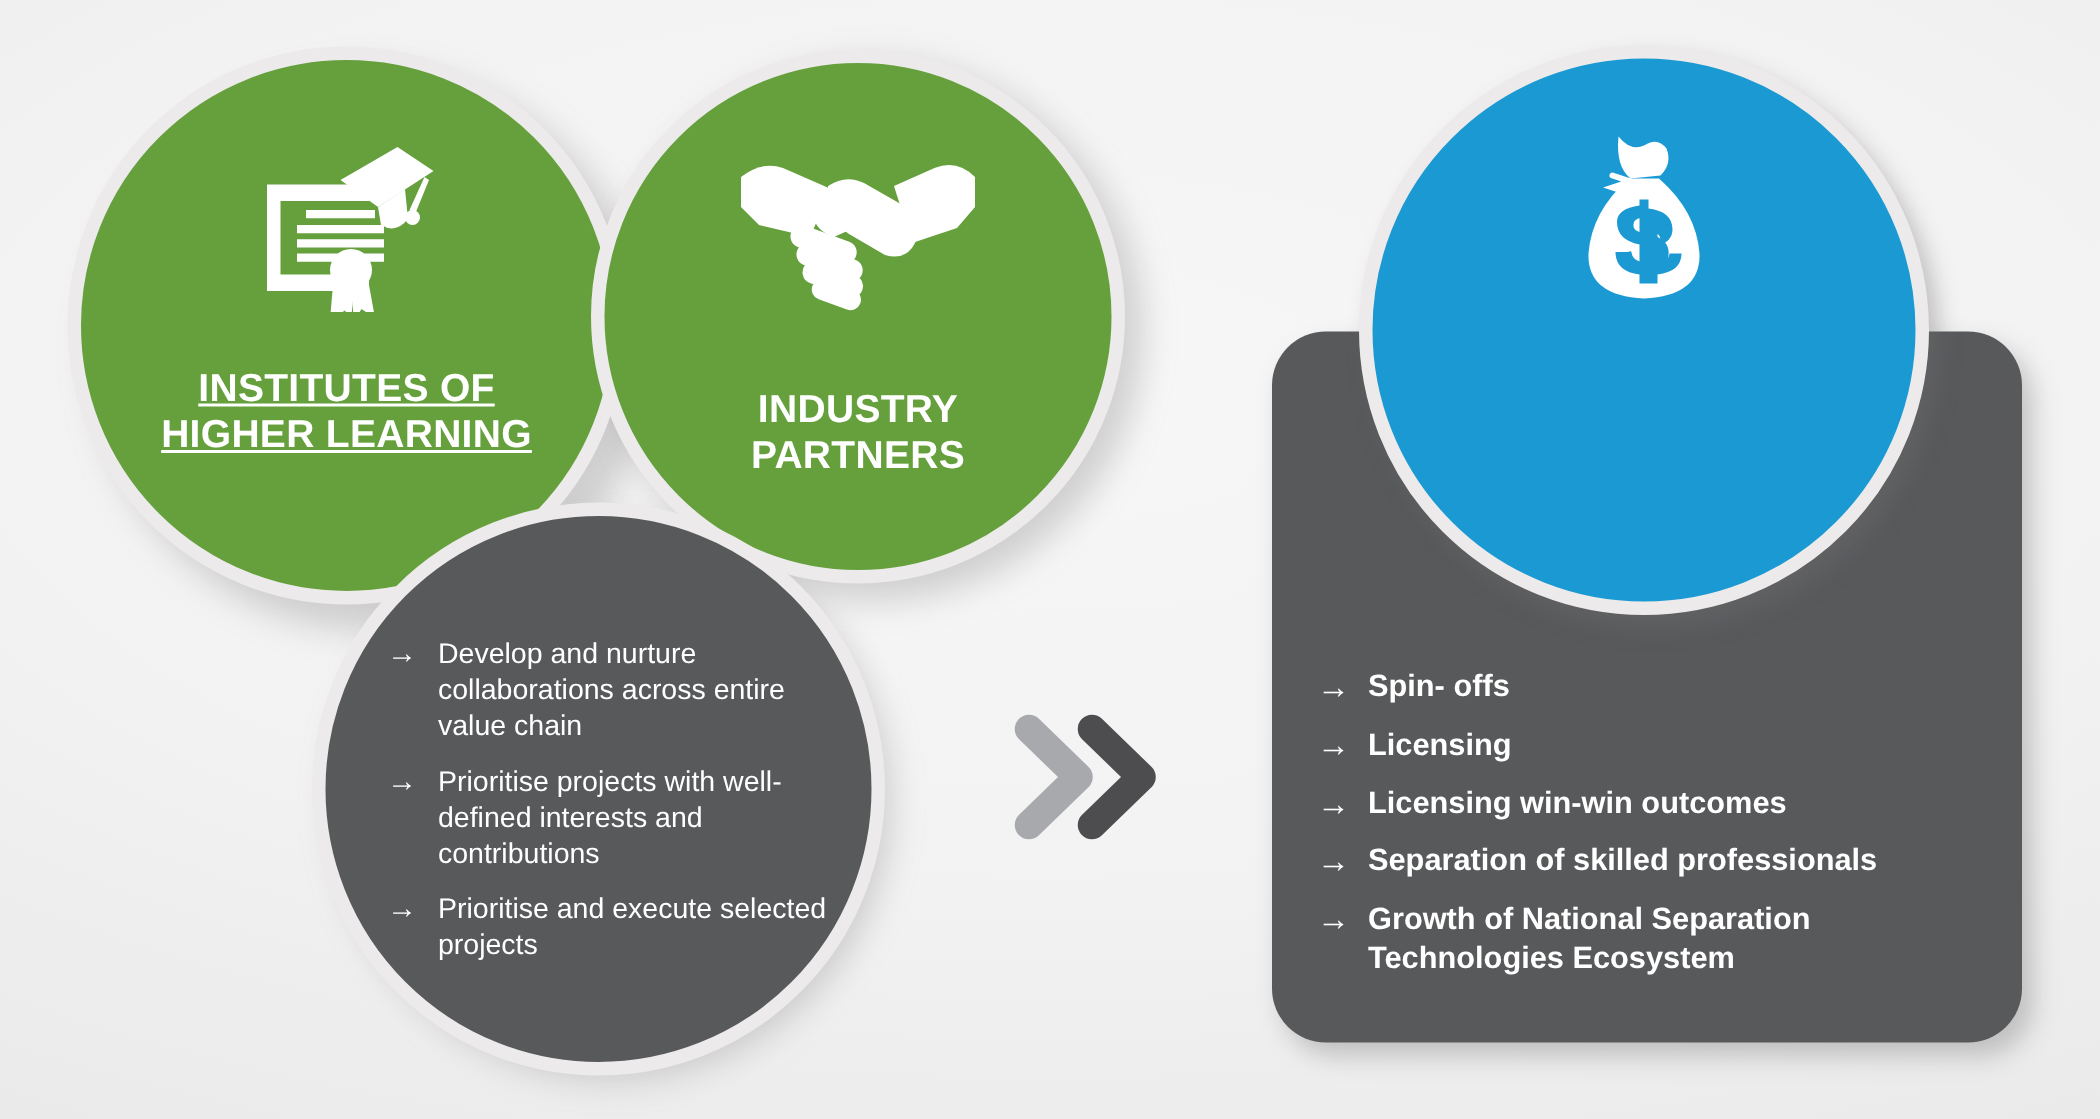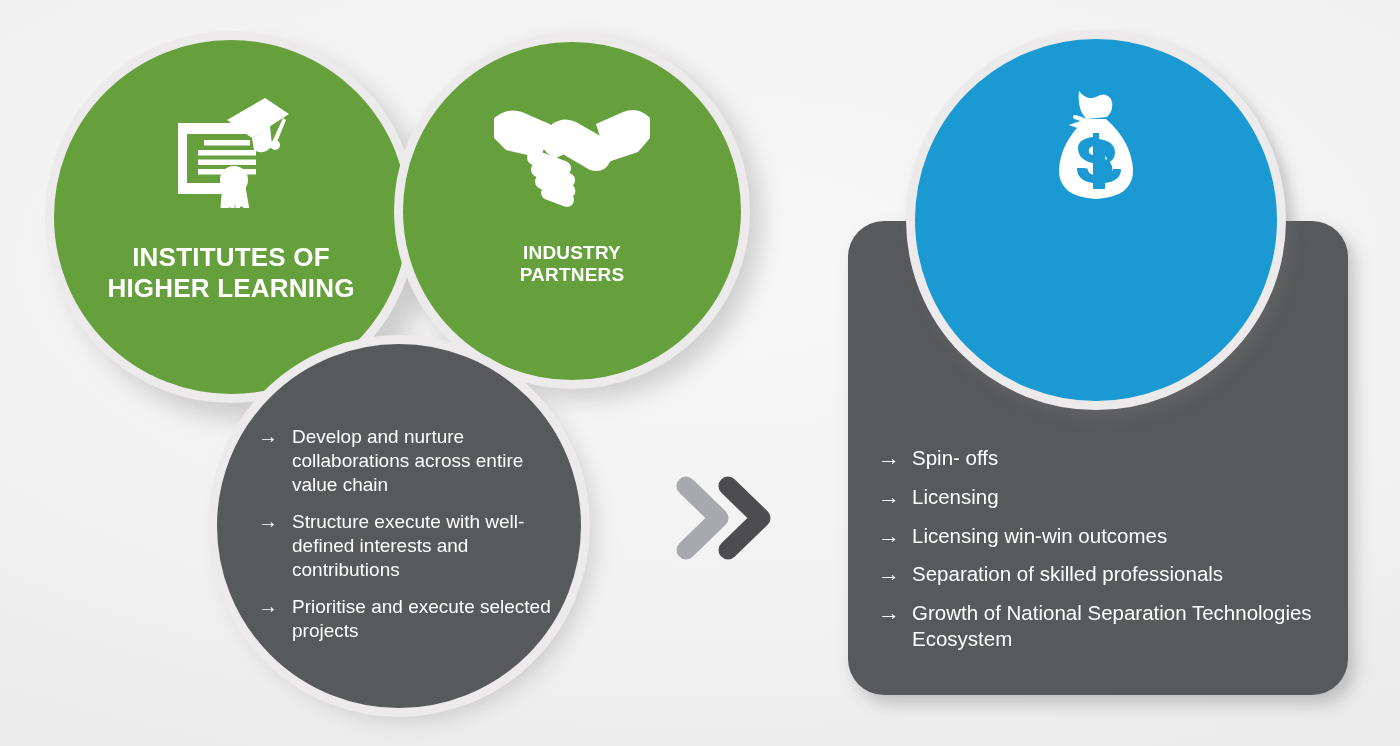--- a/index.html
+++ b/index.html
@@ -105,21 +105,21 @@
     left: 878px;
     top: 445px;
     width: 452px;
   }
   #outcome-list .bullet-item { margin-bottom: 13px; }
   #outcome-list .bullet-arrow {
     width: 34px;
     font-size: 22px;
     padding-top: 2px;
   }
-  #outcome-list .bullet-text { font-size: 20.5px; }
+  #outcome-list .bullet-text { font-size: 20.5px; font-weight: bold; }
 
   
   #chevrons {
     position: absolute;
     left: 672px;
     top: 470px;
     width: 110px;
     height: 100px;
   }
 
@@ -158,21 +158,21 @@
         <path d="M80 42 L98 30 L100 50 Q92 60 82 54 Z"></path>
 
         <path d="M111 22 L114 24 L105 46 L101 44 Z"></path>
         <circle cx="103" cy="49" r="5"></circle>
 
         <circle cx="62" cy="84" r="14"></circle>
         <path d="M50 94 L48 117 L58 111 L62 118 L64 96 Z"></path>
         <path d="M74 94 L78 116 L69 110 L64 118 L62 96 Z"></path>
       </svg>
     </span>
-    <span class="node-title" style="font-size:26px; margin-top:30px; width:300px;">INSTITUTES OF
+    <span class="node-title" style="font-size:26px; margin-top:30px; width:300px;text-decoration:underline;">INSTITUTES OF
 HIGHER LEARNING</span>
   </div>
 
   <div class="node node-green ringed" style="left:394px; top:33px; width:356px; height:356px;">
     <span class="node-icon" style="margin-top:62px;">
       <svg width="160" height="104" viewBox="0 0 160 104" xmlns="http://www.w3.org/2000/svg" fill="#ffffff">
 
         <path d="M2 14 Q16 3 30 8 L62 22 L48 54 L14 46 L2 34 Z"></path>
 
         <path d="M158 14 Q146 2 131 8 L104 20 L116 58 L146 48 L158 34 Z"></path>
@@ -180,35 +180,35 @@
         <path d="M60 20 Q72 12 84 18 L112 34 Q124 44 118 58 Q112 70 98 66 L74 52 Q62 44 60 32 Z"></path>
 
         <path d="M58 24 Q48 30 50 40 Q52 50 64 54 L86 44 Q74 34 58 24 Z"></path>
 
         <rect x="38" y="44" width="46" height="15" rx="7.5" transform="rotate(20 38 44)"></rect>
         <rect x="42" y="56" width="46" height="15" rx="7.5" transform="rotate(20 42 56)"></rect>
         <rect x="46" y="68" width="42" height="15" rx="7.5" transform="rotate(20 46 68)"></rect>
         <rect x="52" y="80" width="34" height="14" rx="7" transform="rotate(20 52 80)"></rect>
       </svg>
     </span>
-    <span class="node-title" style="font-size:19px; margin-top:30px; width:260px;">INDUSTRY
+    <span class="node-title" style="font-size:26px; margin-top:44px; width:260px;">INDUSTRY
 PARTNERS</span>
   </div>
 
   <div class="node node-dark ringed" style="left:208px; top:335px; width:382px; height:382px;">
   </div>
 
   <div class="bullet-list" id="ihl-list">
     <div class="bullet-item">
       <span class="bullet-arrow">→</span>
       <span class="bullet-text">Develop and nurture collaborations across entire value chain</span>
     </div>
     <div class="bullet-item">
       <span class="bullet-arrow">→</span>
-      <span class="bullet-text">Structure execute with well-defined interests and contributions</span>
+      <span class="bullet-text">Prioritise projects with well-defined interests and contributions</span>
     </div>
     <div class="bullet-item">
       <span class="bullet-arrow">→</span>
       <span class="bullet-text">Prioritise and execute selected projects</span>
     </div>
   </div>
 
   <div id="chevrons">
     <svg width="110" height="100" viewBox="0 0 110 100" xmlns="http://www.w3.org/2000/svg">
       <path d="M14 16 L47 48 L14 80" stroke="#a8a9ad" stroke-width="19" fill="none" stroke-linecap="round" stroke-linejoin="round"></path>

